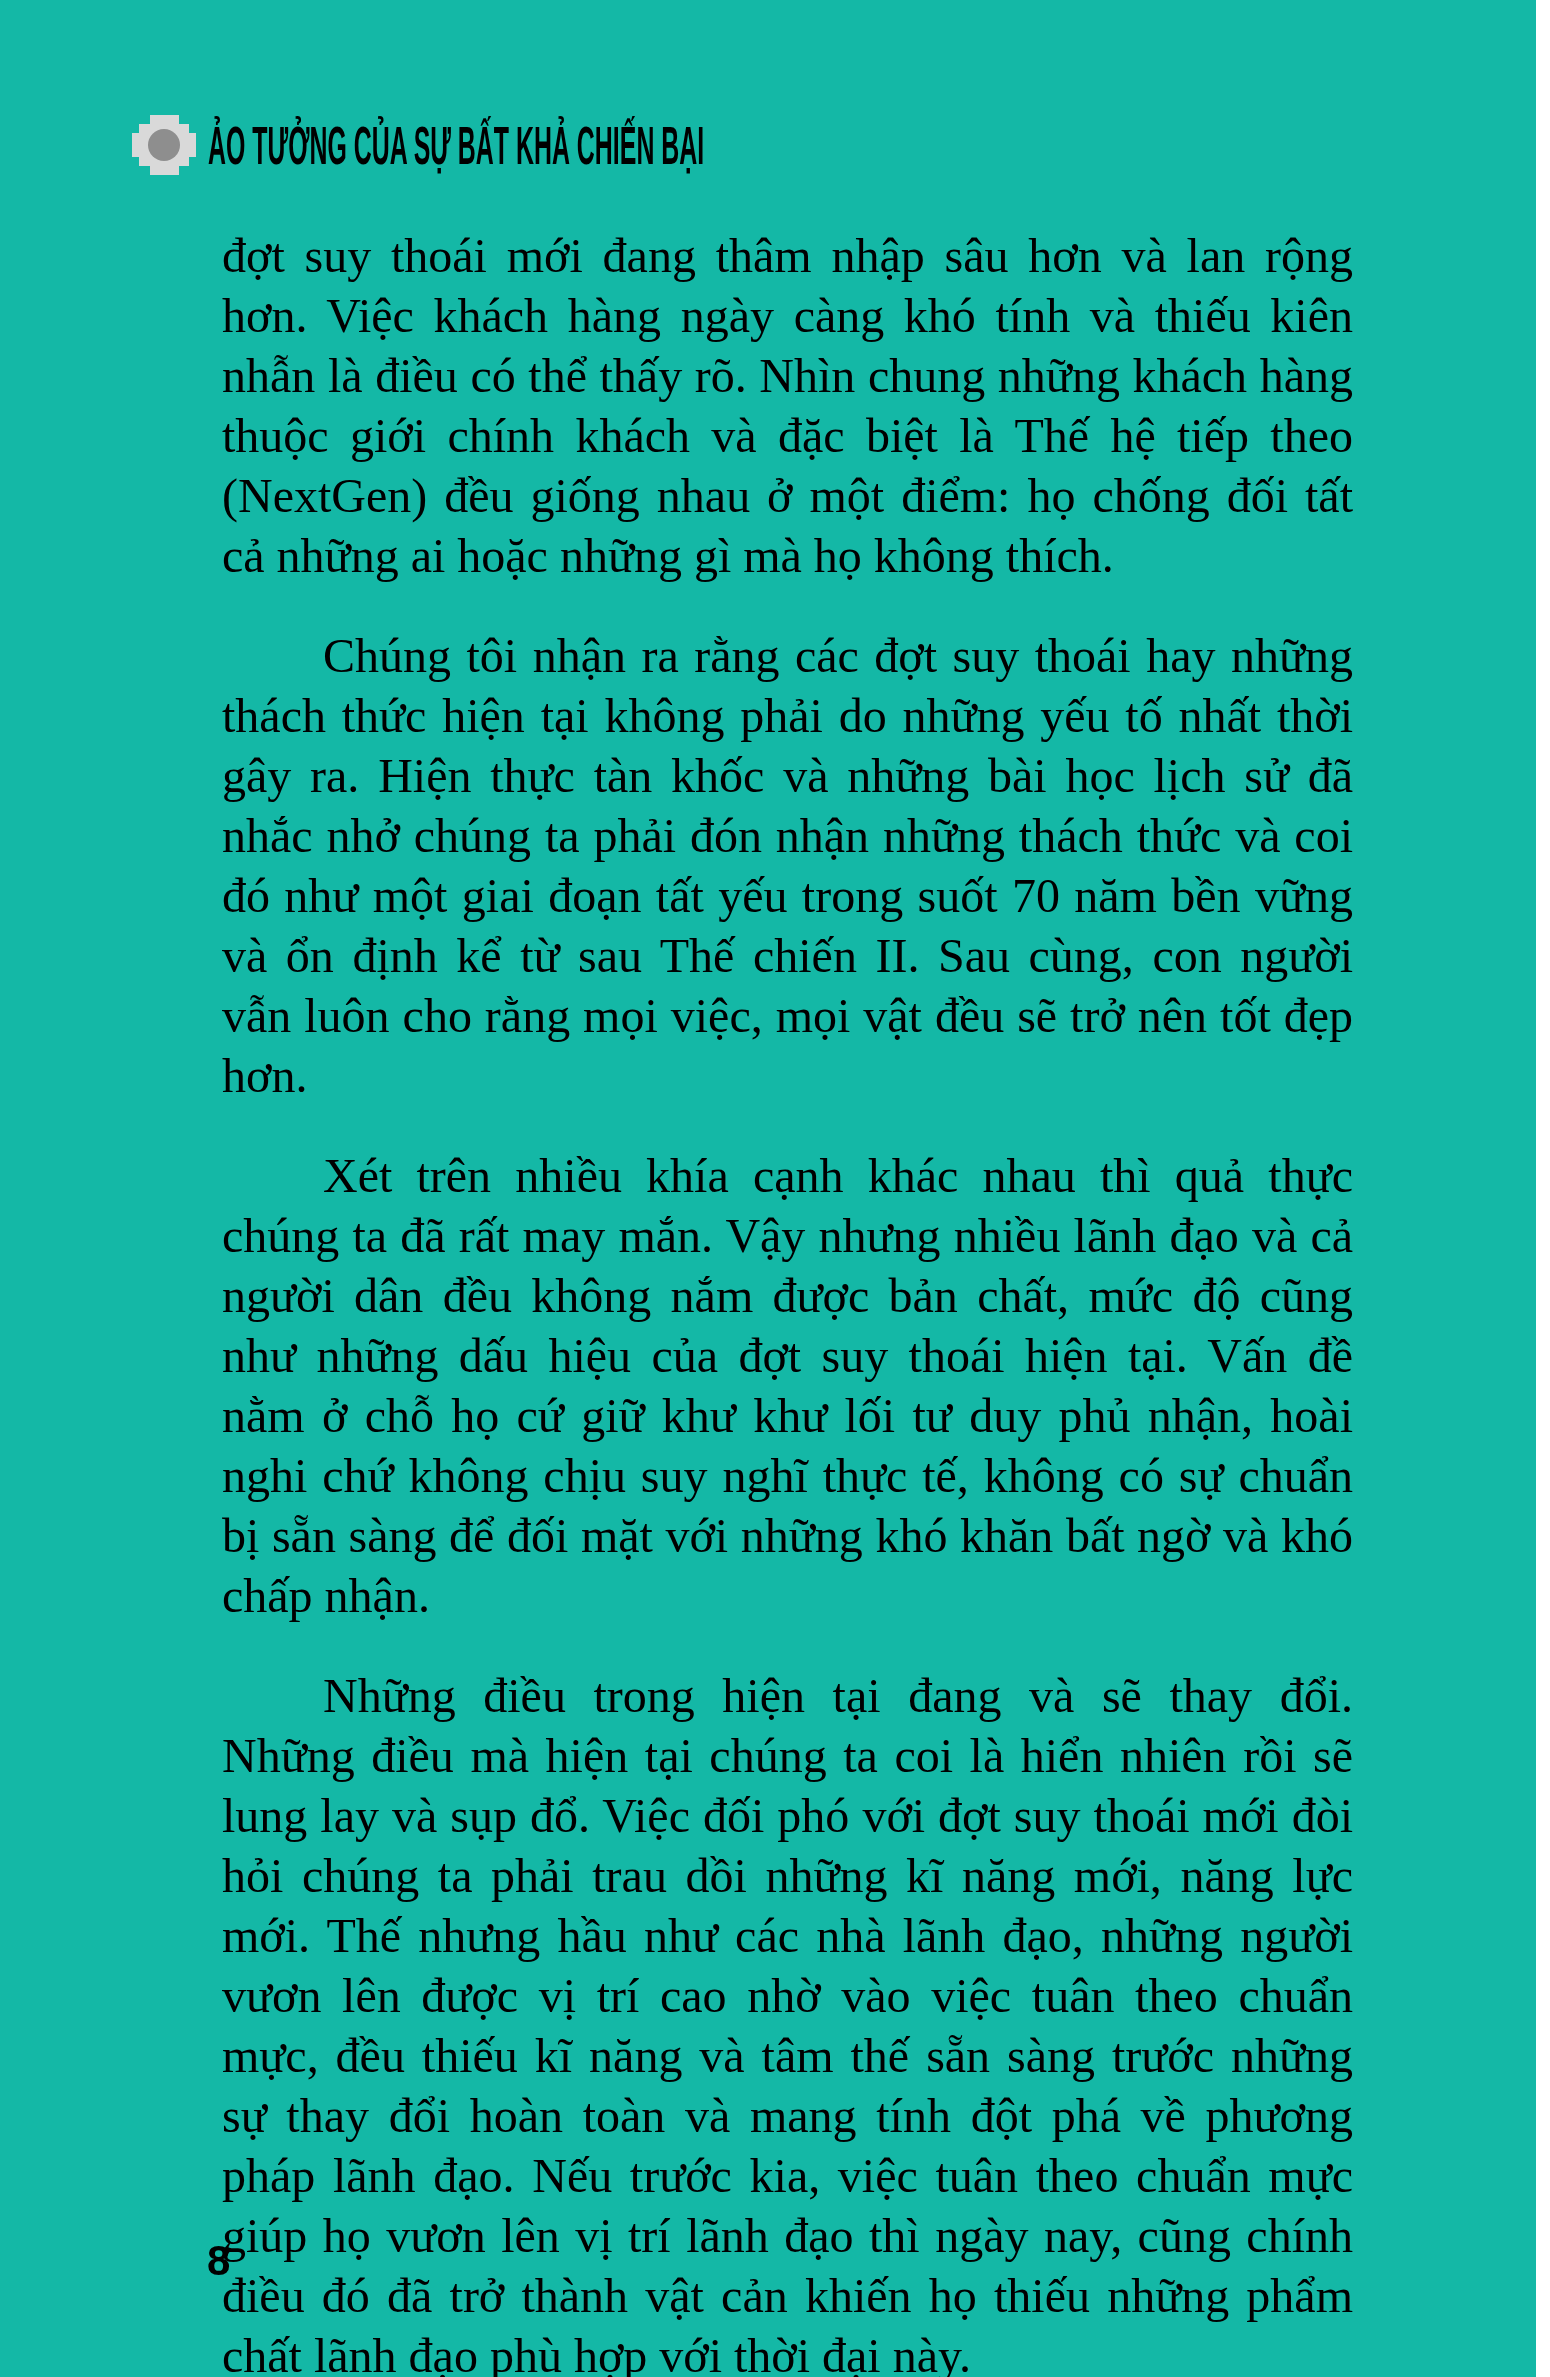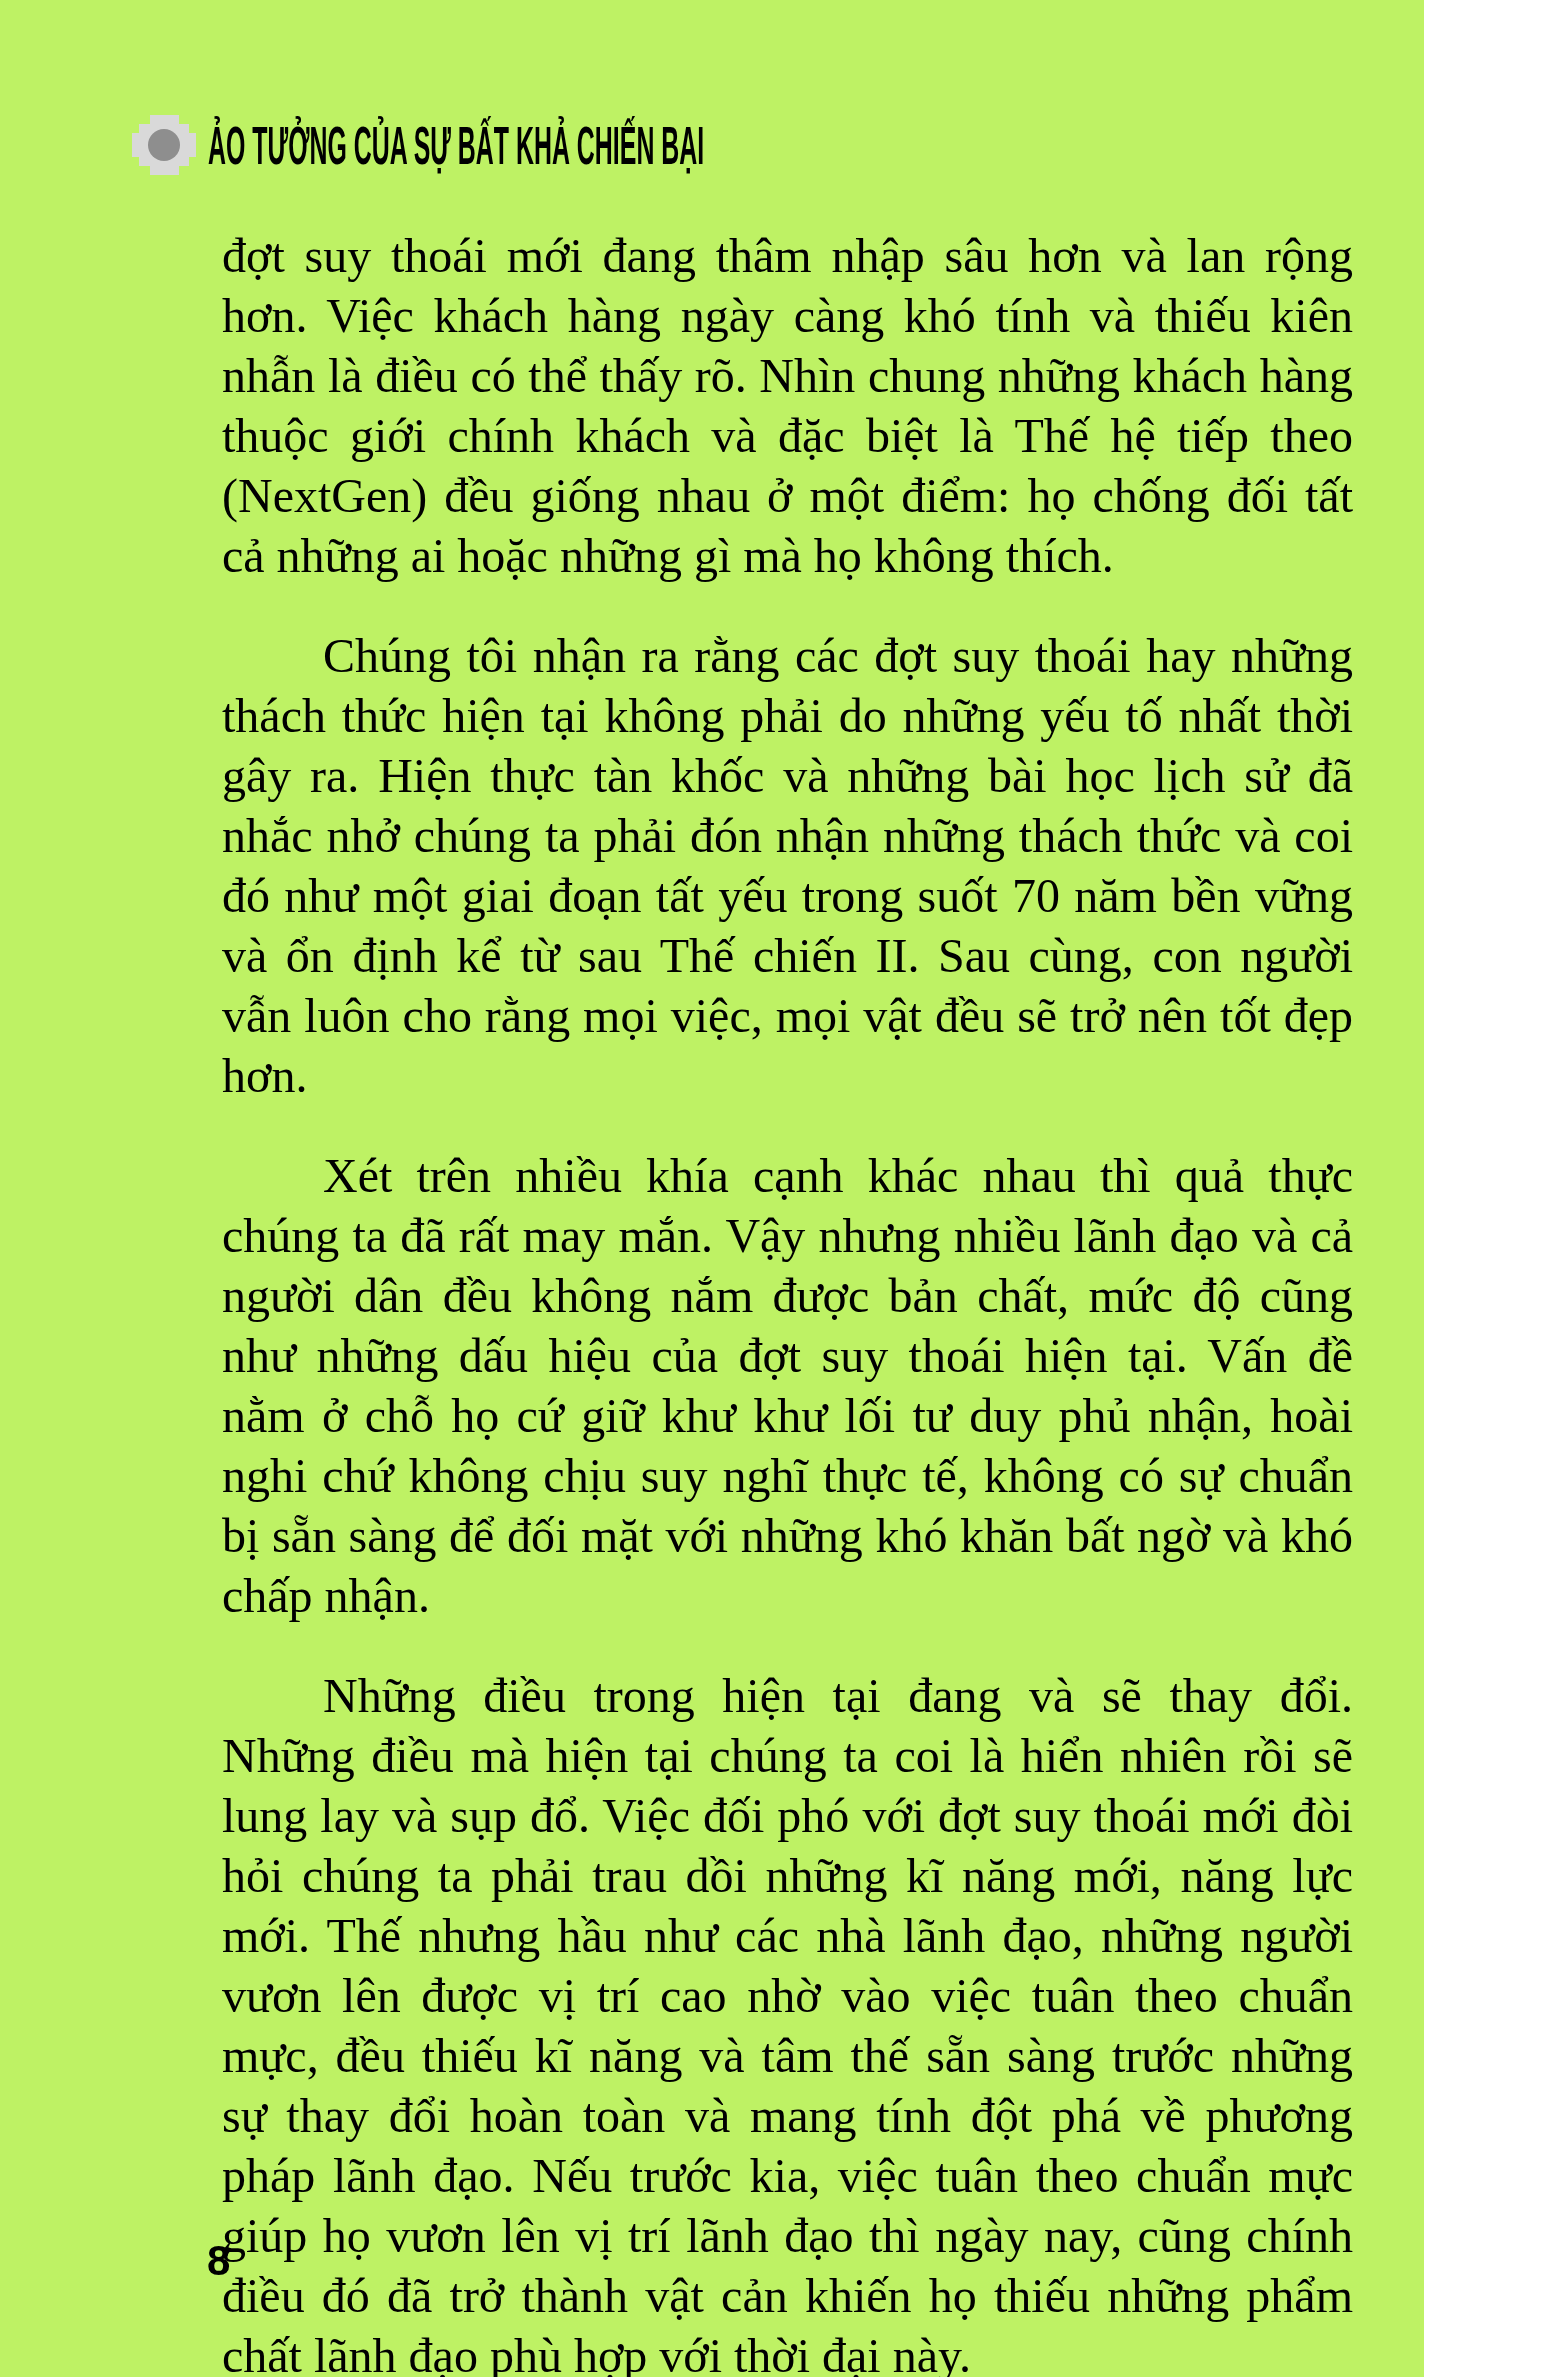--- a/index.html
+++ b/index.html
@@ -2,23 +2,23 @@
 <html lang="vi" style="font-size:14px"><head>
 <meta charset="utf-8">
 <style>
   html, body {
     margin: 0;
     padding: 0;
     background: #ffffff;
   }
   .page {
     position: relative;
-    width: 1424px;
+    width: 1536px;
     height: 2377px;
-    background: #bef264;
+    background: #14b8a6;
     overflow: hidden;
     color: #000000;
   }
 
   
   .page-header {
     position: absolute;
     top: 114px;
     left: 132px;
     display: flex;

